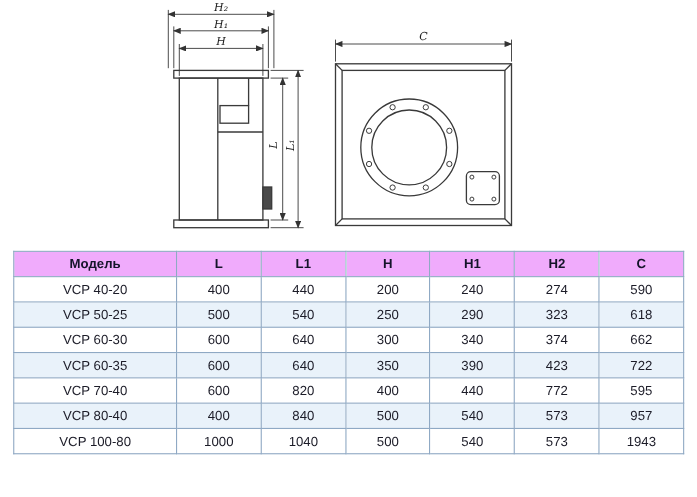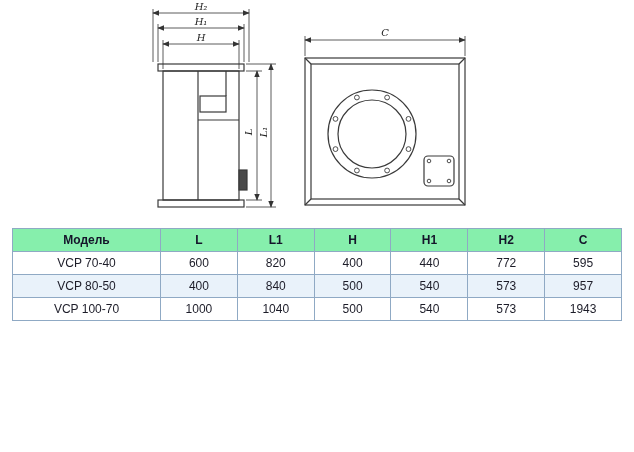--- a/index.html
+++ b/index.html
@@ -11,21 +11,21 @@
   .drawing-area { width:504px; height:224px; }
   .dim-table {
     border-collapse:collapse; table-layout:fixed;
     width:610px; margin:4px 12px 0 12px;
   }
   .dim-table th, .dim-table td {
     border:1px solid #8fa9c4; text-align:center; vertical-align:middle;
     font-size:12px; height:22px; padding:0; overflow:hidden;
   }
   .dim-table th {
-    background:#86efac; font-weight:bold; color:#14142a;
+    background:#f0abfc; font-weight:bold; color:#14142a;
   }
   .dim-table tbody tr:nth-child(even) { background:#e9f2fa; }
   .dim-table col.model-col { width:148px; }
   svg text { font-family:"DejaVu Serif", serif; font-style:italic; }
 </style>
 </head>
 <body>
 
 <div class="drawing-area">
   <svg width="634" height="224" viewBox="0 0 634 224">
@@ -125,39 +125,75 @@
       <th>L</th>
       <th>L1</th>
       <th>H</th>
       <th>H1</th>
       <th>H2</th>
       <th>C</th>
     </tr>
   </thead>
   <tbody>
     <tr>
+      <td>VCP 40-20</td>
+      <td>400</td>
+      <td>440</td>
+      <td>200</td>
+      <td>240</td>
+      <td>274</td>
+      <td>590</td>
+    </tr>
+    <tr>
+      <td>VCP 50-25</td>
+      <td>500</td>
+      <td>540</td>
+      <td>250</td>
+      <td>290</td>
+      <td>323</td>
+      <td>618</td>
+    </tr>
+    <tr>
+      <td>VCP 60-30</td>
+      <td>600</td>
+      <td>640</td>
+      <td>300</td>
+      <td>340</td>
+      <td>374</td>
+      <td>662</td>
+    </tr>
+    <tr>
+      <td>VCP 60-35</td>
+      <td>600</td>
+      <td>640</td>
+      <td>350</td>
+      <td>390</td>
+      <td>423</td>
+      <td>722</td>
+    </tr>
+    <tr>
       <td>VCP 70-40</td>
       <td>600</td>
       <td>820</td>
       <td>400</td>
       <td>440</td>
       <td>772</td>
       <td>595</td>
     </tr>
     <tr>
-      <td>VCP 80-50</td>
+      <td>VCP 80-40</td>
       <td>400</td>
       <td>840</td>
       <td>500</td>
       <td>540</td>
       <td>573</td>
       <td>957</td>
     </tr>
     <tr>
-      <td>VCP 100-70</td>
+      <td>VCP 100-80</td>
       <td>1000</td>
       <td>1040</td>
       <td>500</td>
       <td>540</td>
       <td>573</td>
       <td>1943</td>
     </tr>
   </tbody>
 </table>
 

